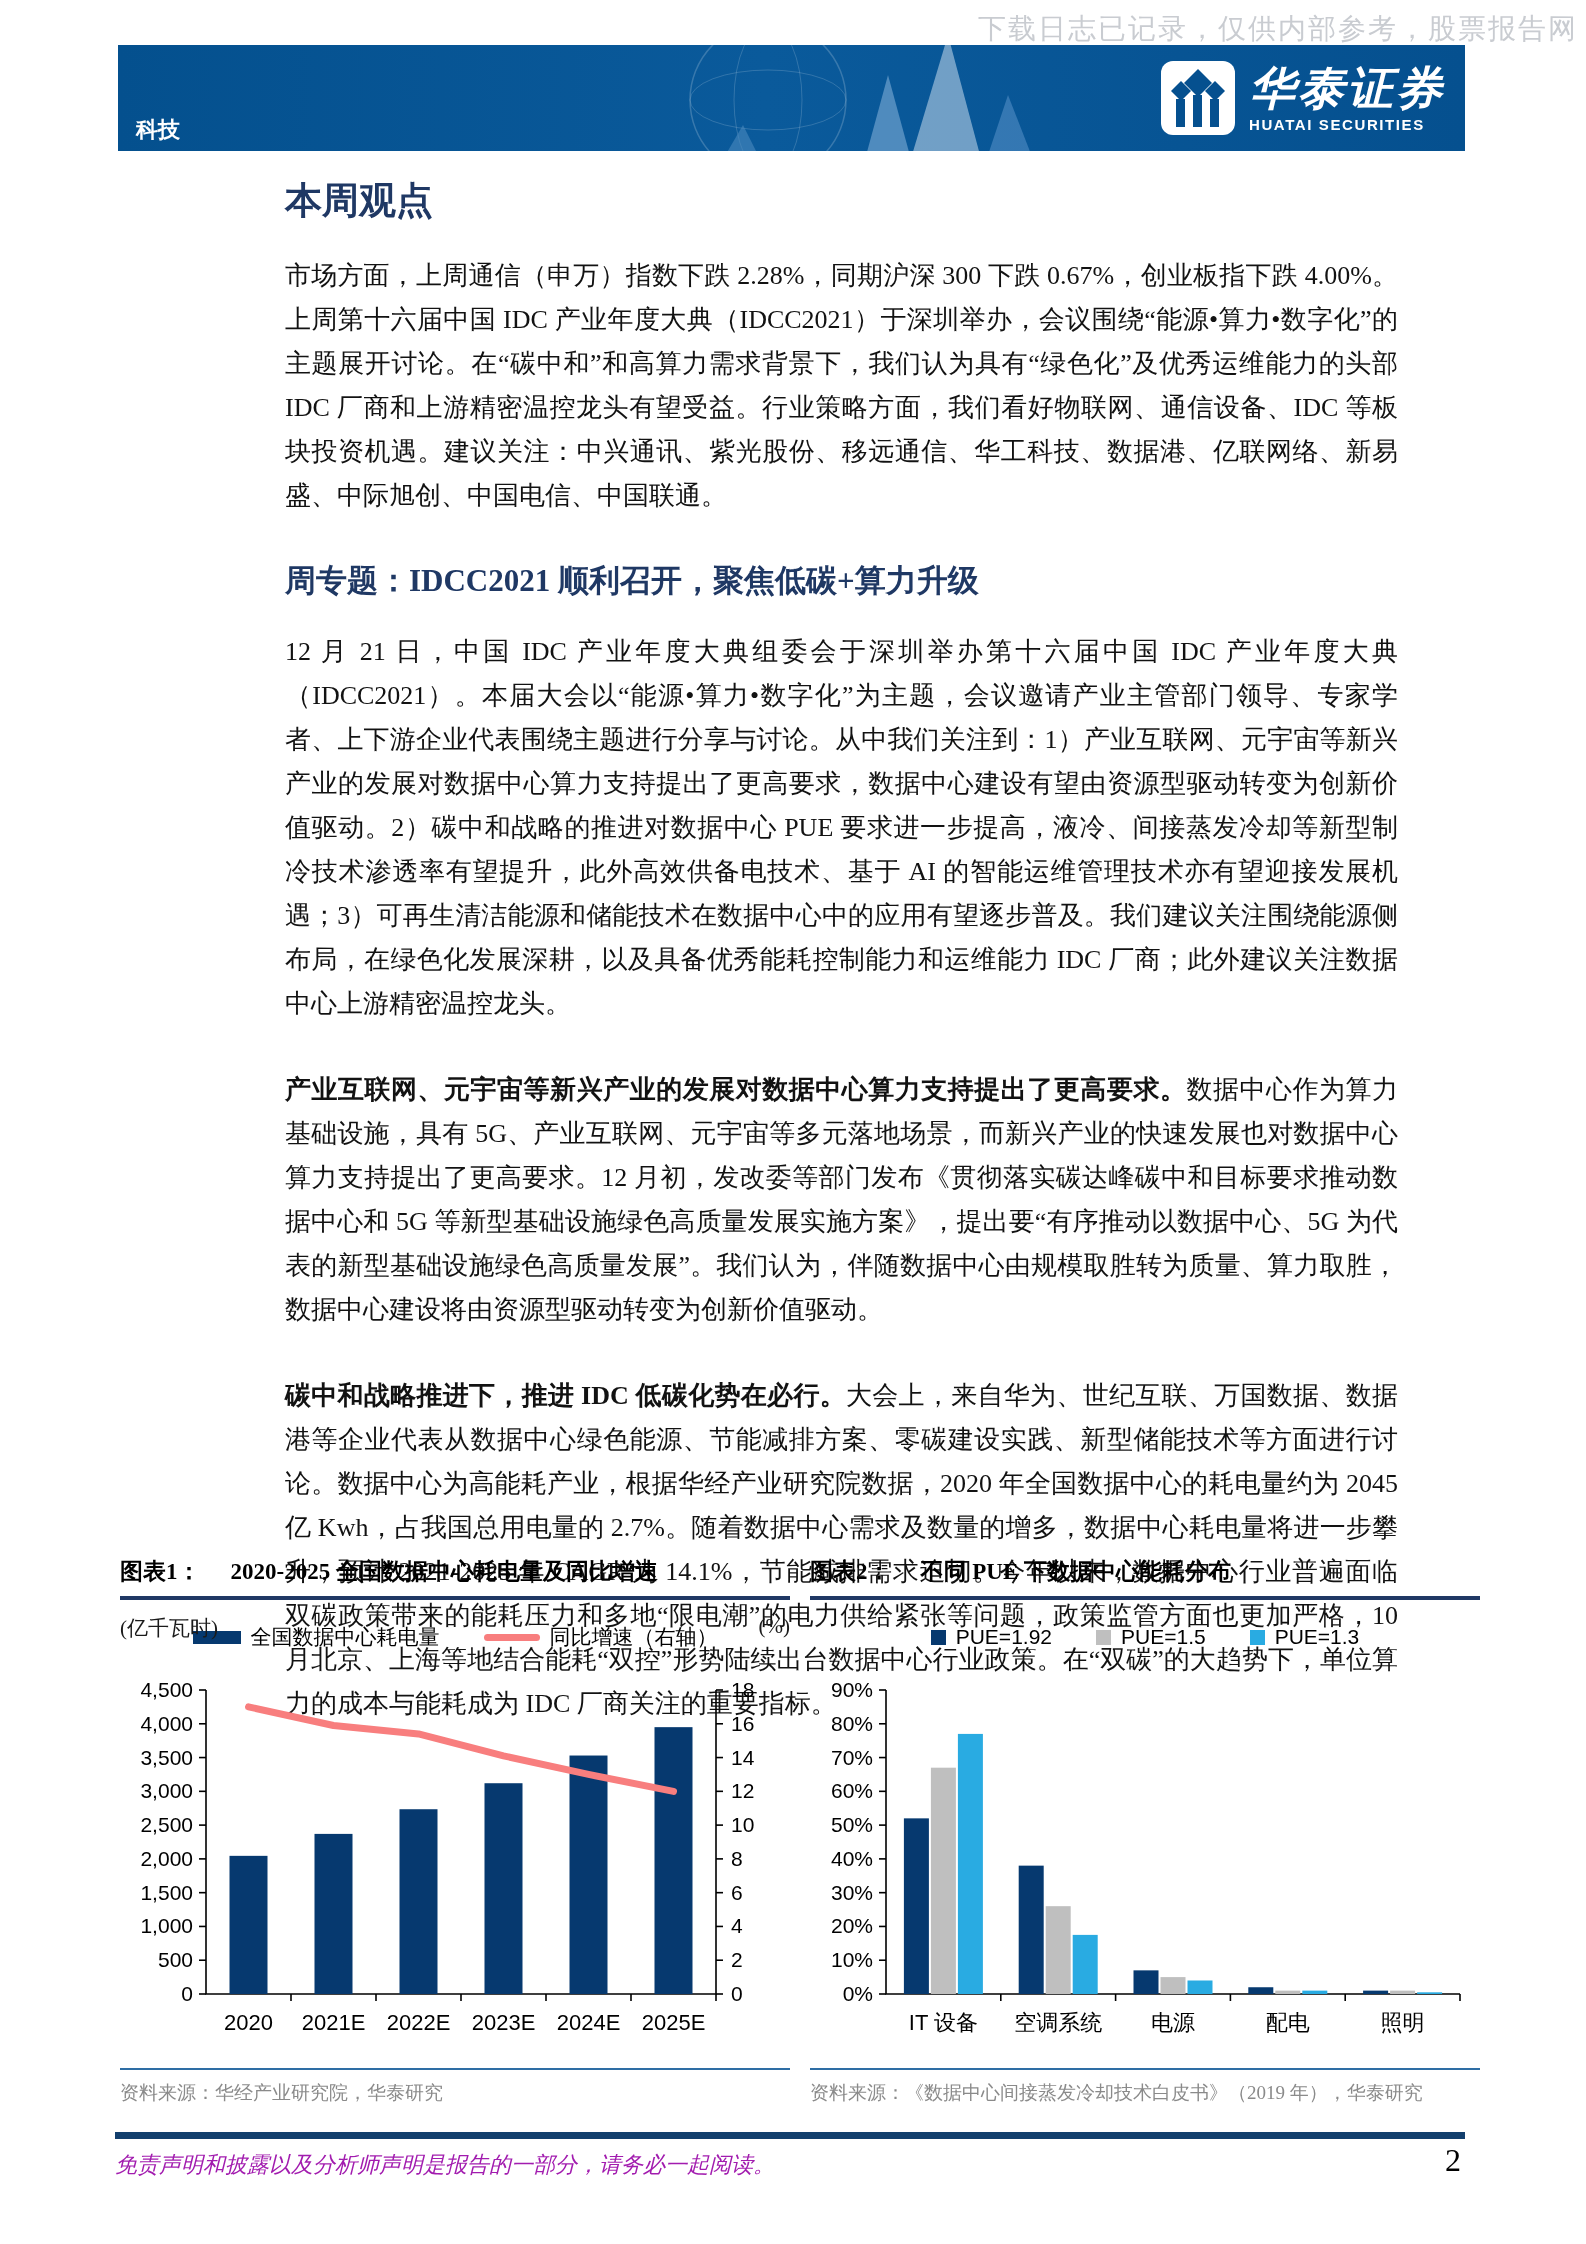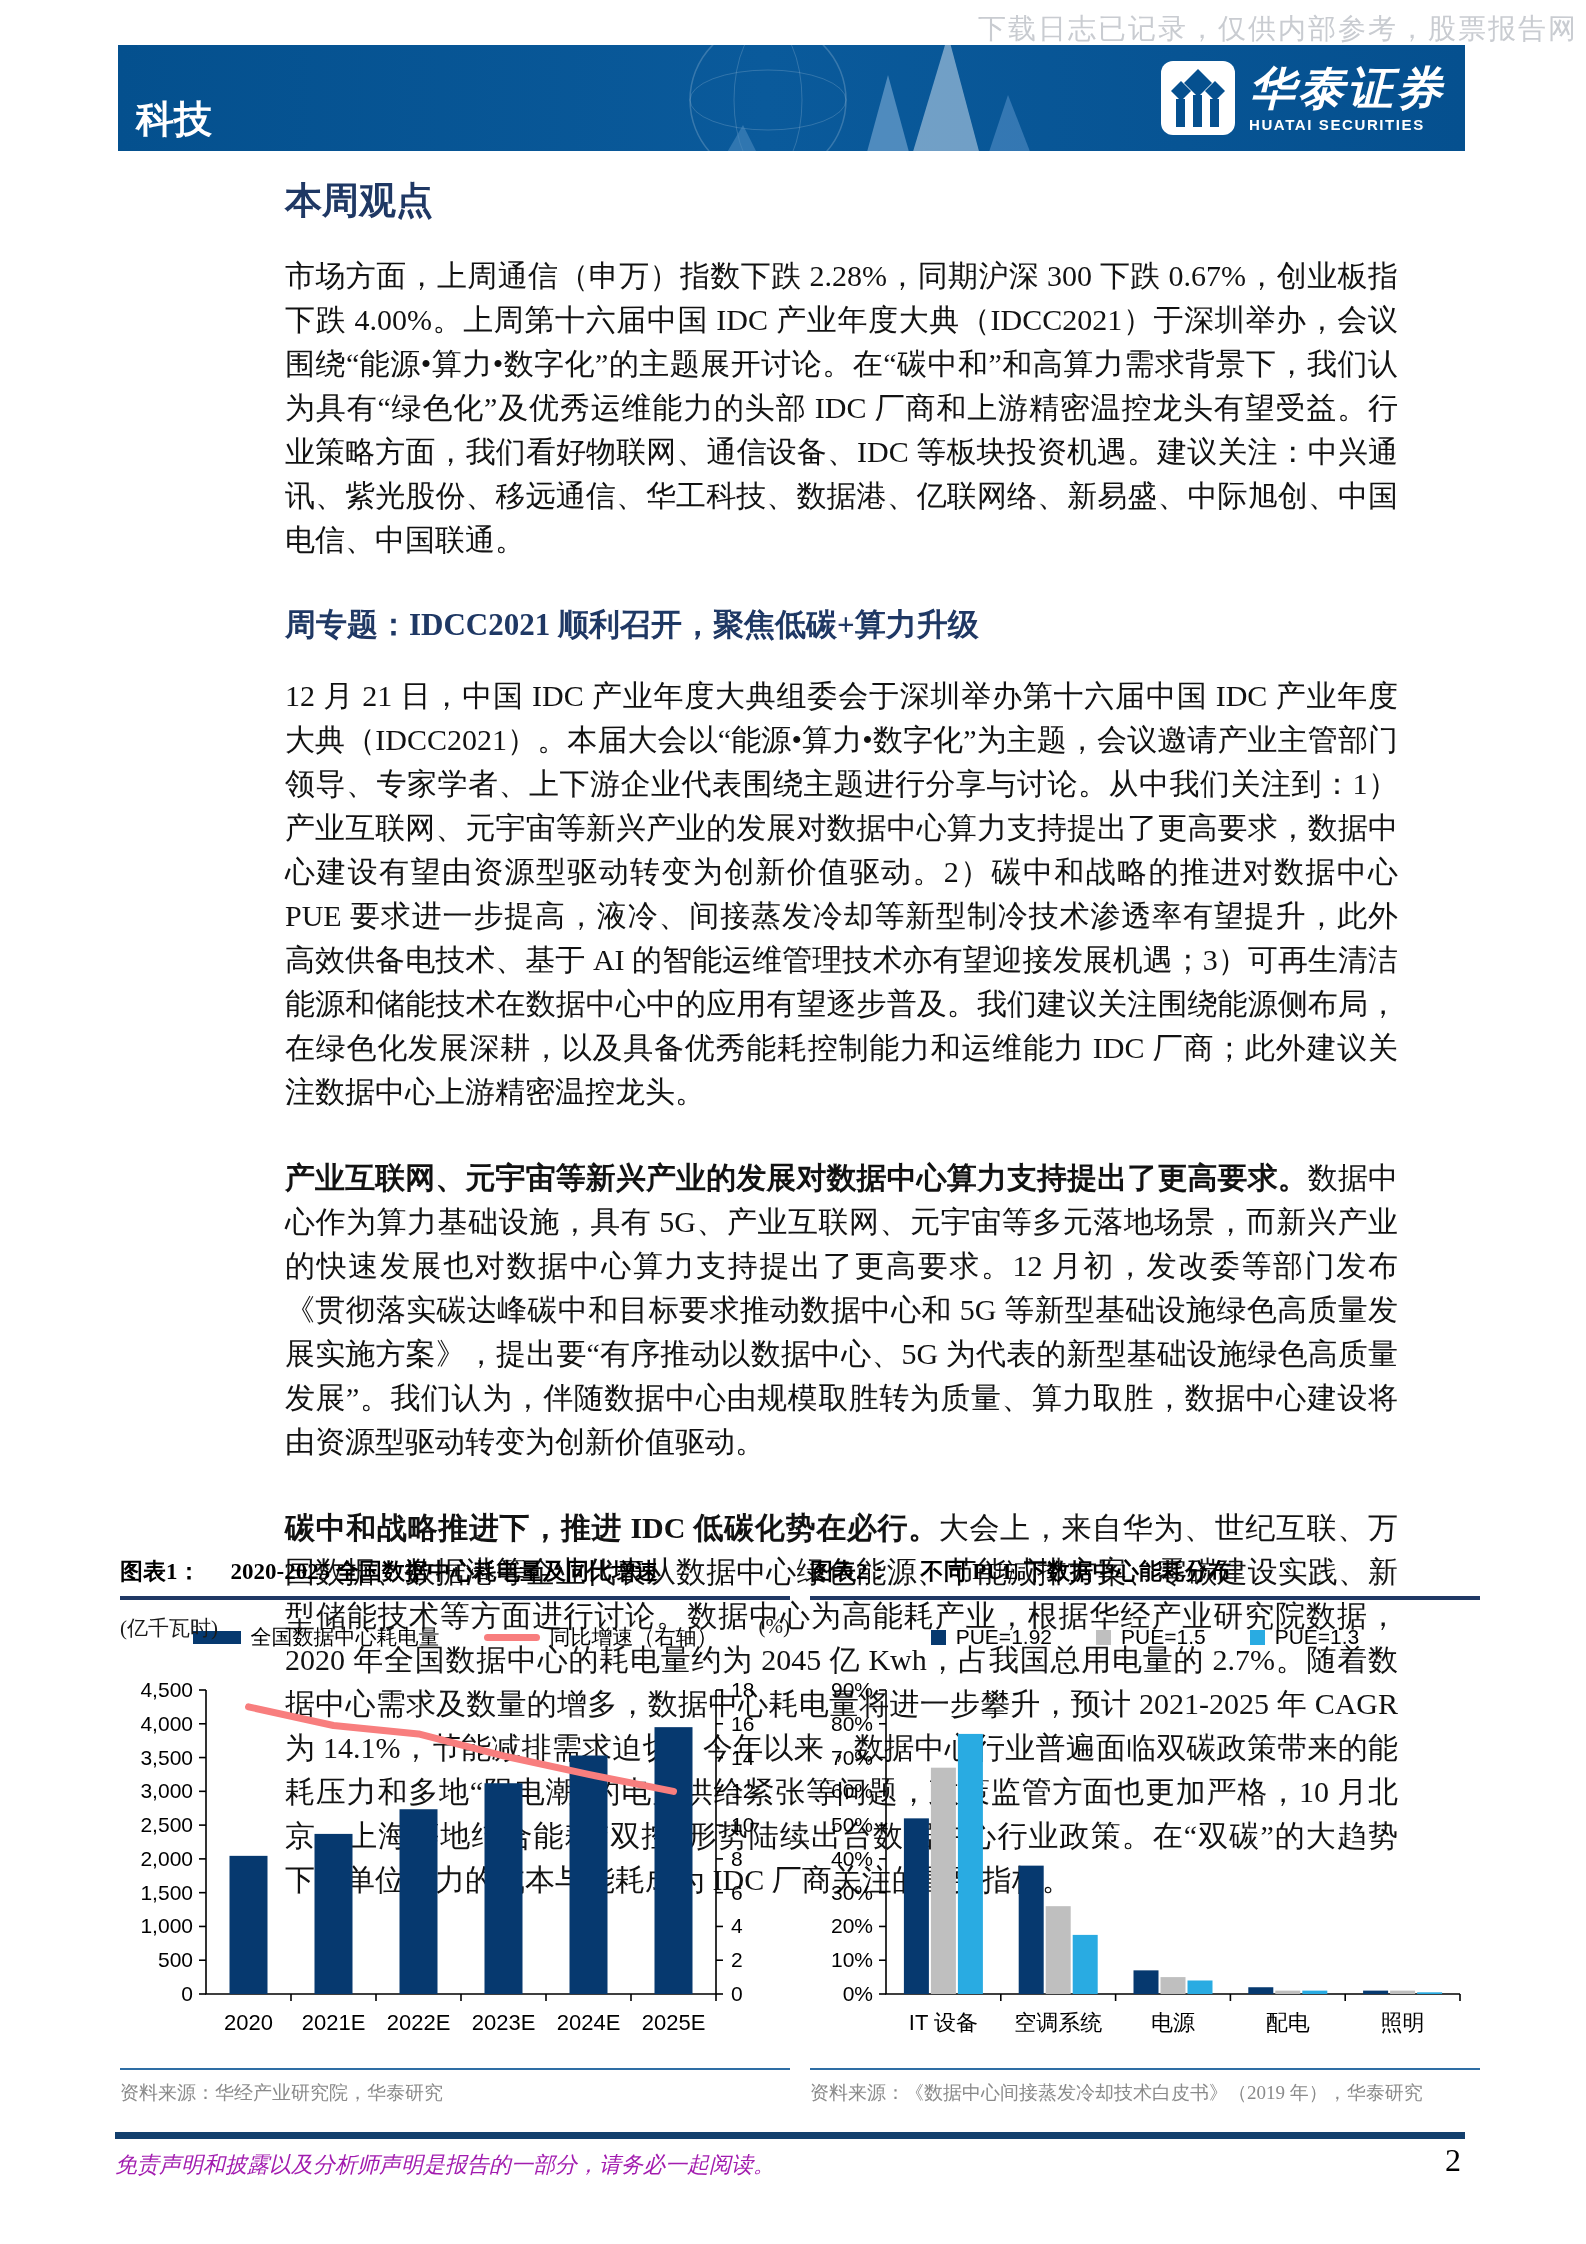--- a/index.html
+++ b/index.html
@@ -4,32 +4,32 @@
 <style>
   html,body{margin:0;padding:0;background:#ffffff;}
   .page{position:relative;width:1586px;height:2244px;background:#fff;overflow:hidden;
         font-family:"Liberation Sans",sans-serif;color:#141414;}
   
   .watermark{position:absolute;top:10px;right:8px;font-size:28px;color:#c9ccd1;letter-spacing:2px;}
   
   .banner{position:absolute;left:118px;top:45px;width:1347px;height:106px;
           background:linear-gradient(90deg,#04508e 0%,#0a5a9b 48%,#05508f 100%);overflow:hidden;}
   .banner .art{position:absolute;left:440px;top:-30px;width:560px;height:170px;opacity:.55;}
-  .category{position:absolute;left:18px;bottom:6px;color:#fff;font-size:38px;font-weight:bold;
+  .category{position:absolute;left:18px;bottom:6px;color:#fff;font-size:22px;font-weight:bold;
             font-family:"Liberation Serif",serif;}
   .logo{position:absolute;right:20px;top:50%;transform:translateY(-50%);display:flex;align-items:center;gap:14px;}
   .logo-icon{width:74px;height:74px;display:block;}
   .brand{display:flex;flex-direction:column;line-height:1;}
   .brand-cn{font-size:46px;font-weight:bold;color:#fff;letter-spacing:3px;font-style:italic;}
   .brand-en{font-size:15px;color:#fff;letter-spacing:1.6px;margin-top:6px;font-weight:bold;}
   
   .content{position:absolute;left:285px;top:176px;width:1113px;}
   .h1{font-size:37px;font-weight:bold;color:#1f3864;margin:0 0 28px 0;font-family:"Liberation Serif",serif;}
   .h2{font-size:31px;font-weight:bold;color:#1f3864;margin:4px 0 28px 0;font-family:"Liberation Serif",serif;}
-  .para{font-size:30px;line-height:44px;text-align:justify;margin:0 0 42px 0;
+  .para{font-size:26px;line-height:44px;text-align:justify;margin:0 0 42px 0;
         font-family:"Liberation Serif",serif;color:#121212;}
   .lead{font-weight:bold;}
   
   .figures{position:absolute;left:120px;top:1556px;width:1372px;display:flex;gap:20px;}
   .figure{width:670px;}
   .fig-head{display:flex;gap:30px;font-size:23px;font-weight:bold;color:#000;
             font-family:"Liberation Serif",serif;}
   .fig-rule{height:4px;background:#1f3864;margin-top:9px;}
   .legend-row{position:relative;height:50px;margin-top:12px;display:flex;align-items:center;justify-content:center;}
   .unit{position:absolute;top:2px;font-size:21px;color:#1a1a1a;font-family:"Liberation Serif",serif;}

